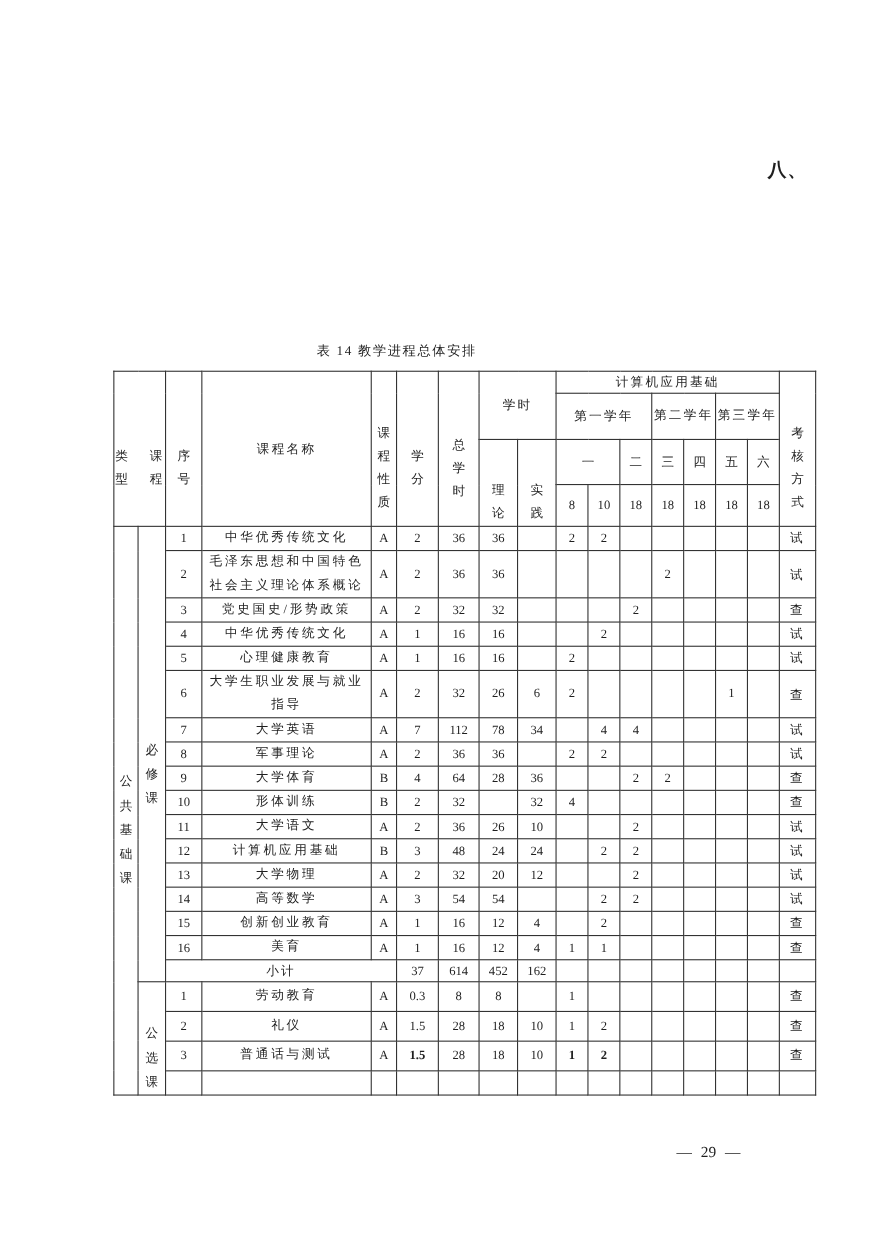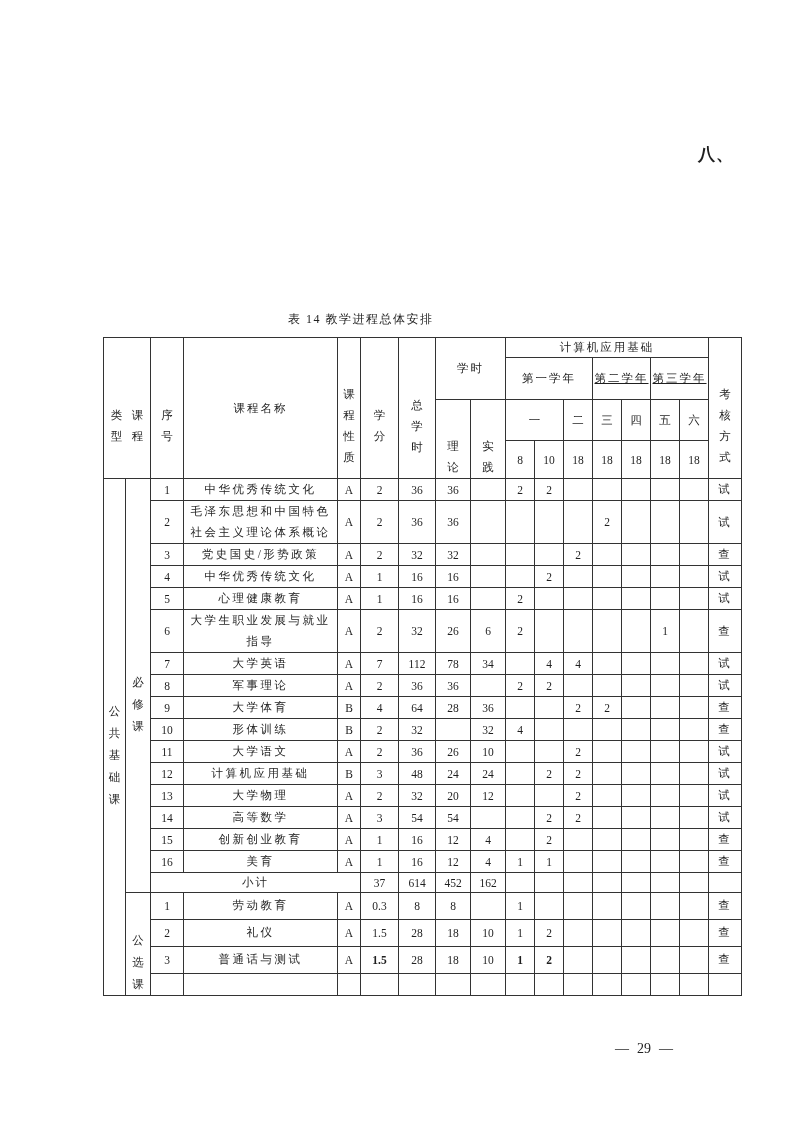--- a/index.html
+++ b/index.html
@@ -29,32 +29,32 @@
     border:1px solid #333333;
     text-align:center; vertical-align:middle;
     font-size:11.5px; padding:0; overflow:hidden;
   }
   
   tr.h1 { height:20px; }
   tr.h2 { height:42px; }
   tr.h3 { height:24px; }
   tr.h4 { height:22px; }
   .hd-cjk { letter-spacing:2px; }
-  .wrapyear { padding:0 6px; line-height:19px; letter-spacing:2px;text-decoration:underline; }
+  .wrapyear { padding:0 6px; line-height:19px; letter-spacing:2px; }
   
   .vtext {
     display:inline-block;
     width:1.15em;
     word-break:break-all;
     line-height:21px;
     letter-spacing:0;
     text-align:center;
     margin-top:36px;
   }
-  .twostack { display:flex; justify-content:center; align-items:center; gap:8px; }
+  .twostack { display:flex; align-items:center; gap:18px; }
   .cat-label { line-height:22px; }
   
   tbody tr { height:21px; }
   tr.subtotal-row { height:20px; }
   tr.empty-row { height:18px; }
   td.name-cell {
     text-align:left;
     padding:1px 8px 1px 7px;
     letter-spacing:2.5px;
     line-height:21px;

